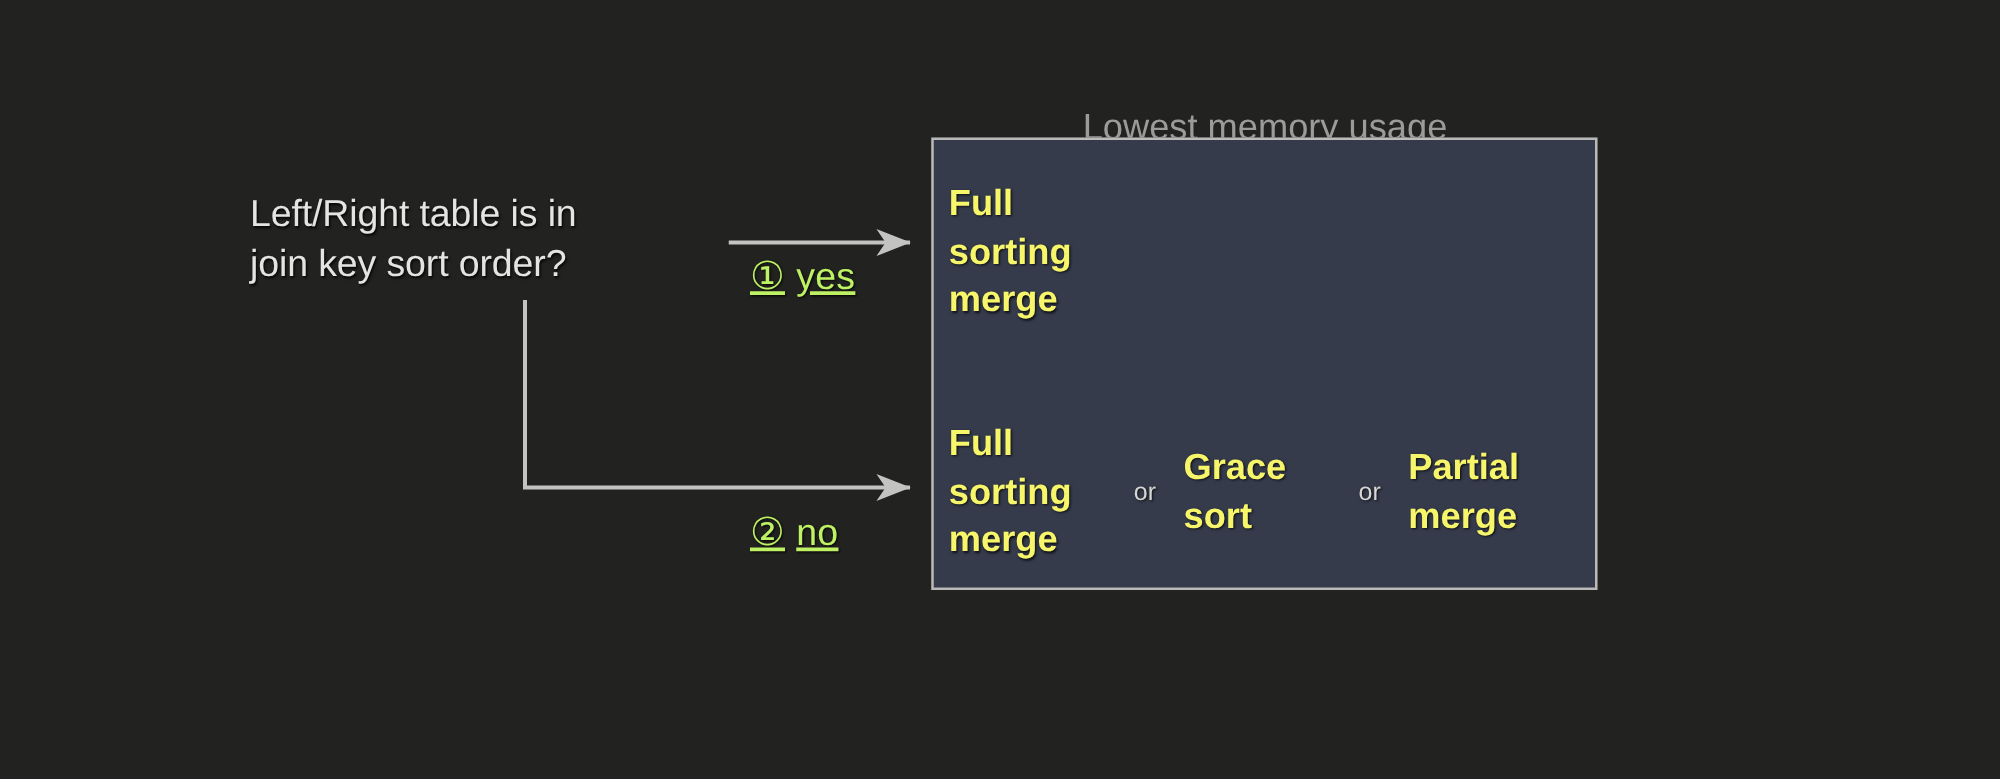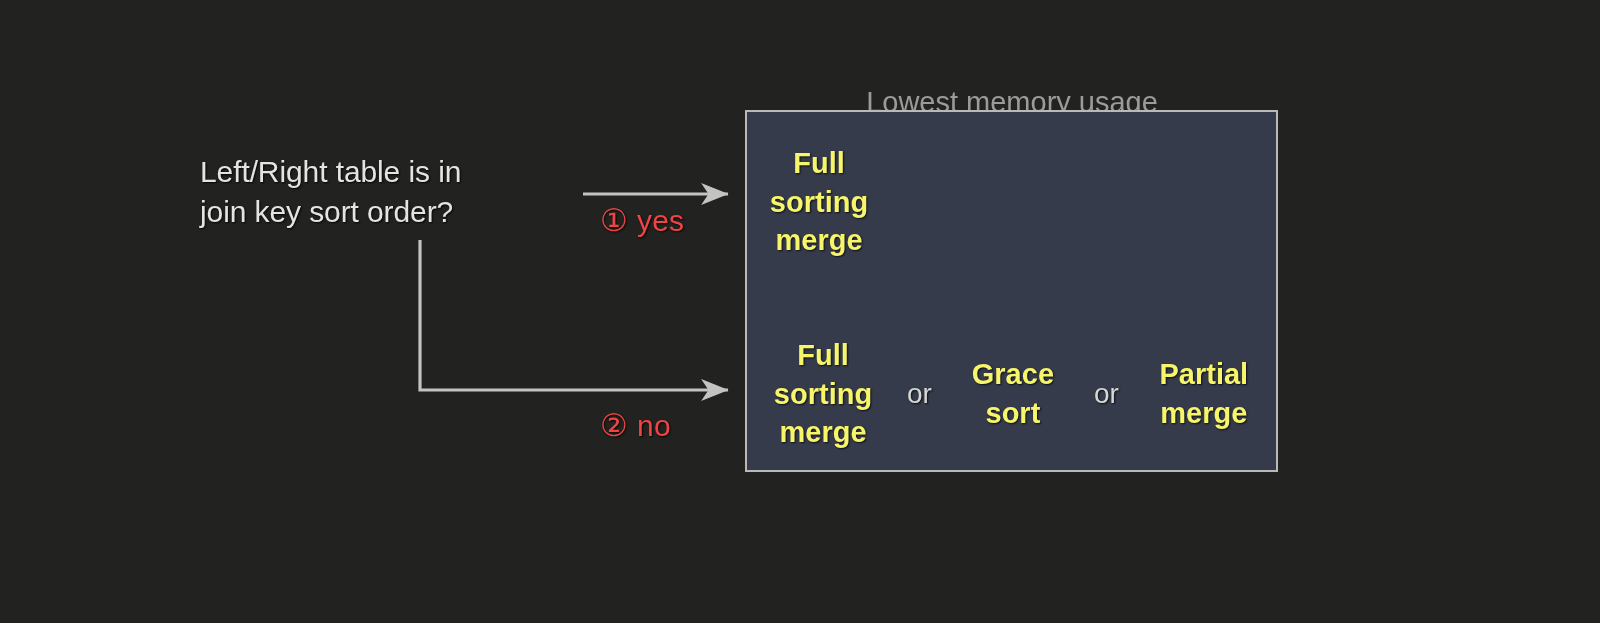--- a/index.html
+++ b/index.html
@@ -44,26 +44,27 @@
     font-size: 30px;
     line-height: 1.33;
     letter-spacing: -0.1px;
     text-shadow: 1px 1px 2px rgba(0,0,0,.85);
     white-space: pre-line;
   }
 
   
   .branch-label {
     position: absolute;
-    color: #ef4444;
+    color: #bef264;
     font-size: 30px;
     line-height: 1;
     letter-spacing: 0.2px;
     text-shadow: 1px 1px 2px rgba(0,0,0,.85);
     white-space: nowrap;
+    text-decoration: underline;
   }
   .branch-label .marker {
     font-size: 31px;
     margin-right: 9px;
   }
   #branch-yes { left: 600px; top: 205px; }
   #branch-no  { left: 600px; top: 410px; }
 
   
   .caption {
@@ -100,28 +101,27 @@
     box-sizing: border-box;
   }
   #row-sorted  { top: 20px;  height: 140px; padding-left: 12px; }
   #row-unsorted{ top: 212px; height: 140px; padding-left: 12px; padding-right: 6px; }
 
   .option {
     color: #f7f56a;
     font-weight: bold;
     font-size: 29px;
     line-height: 1.33;
-    text-align: center;
     text-shadow: 1px 1px 2px rgba(0,0,0,.75);
     white-space: pre-line;
   }
   .conj {
     color: #d6d6d4;
     font-weight: normal;
-    font-size: 28px;
+    font-size: 20px;
     line-height: 1;
     text-shadow: 1px 1px 2px rgba(0,0,0,.75);
   }
 
   #row-sorted .option { width: 120px; }
 
   #row-unsorted .opt-fsm   { width: 128px; }
   #row-unsorted .opt-grace { width: 118px; }
   #row-unsorted .opt-pm    { width: 126px; }
   #row-unsorted .conj-1    { margin: 0 22px 0 20px; }

